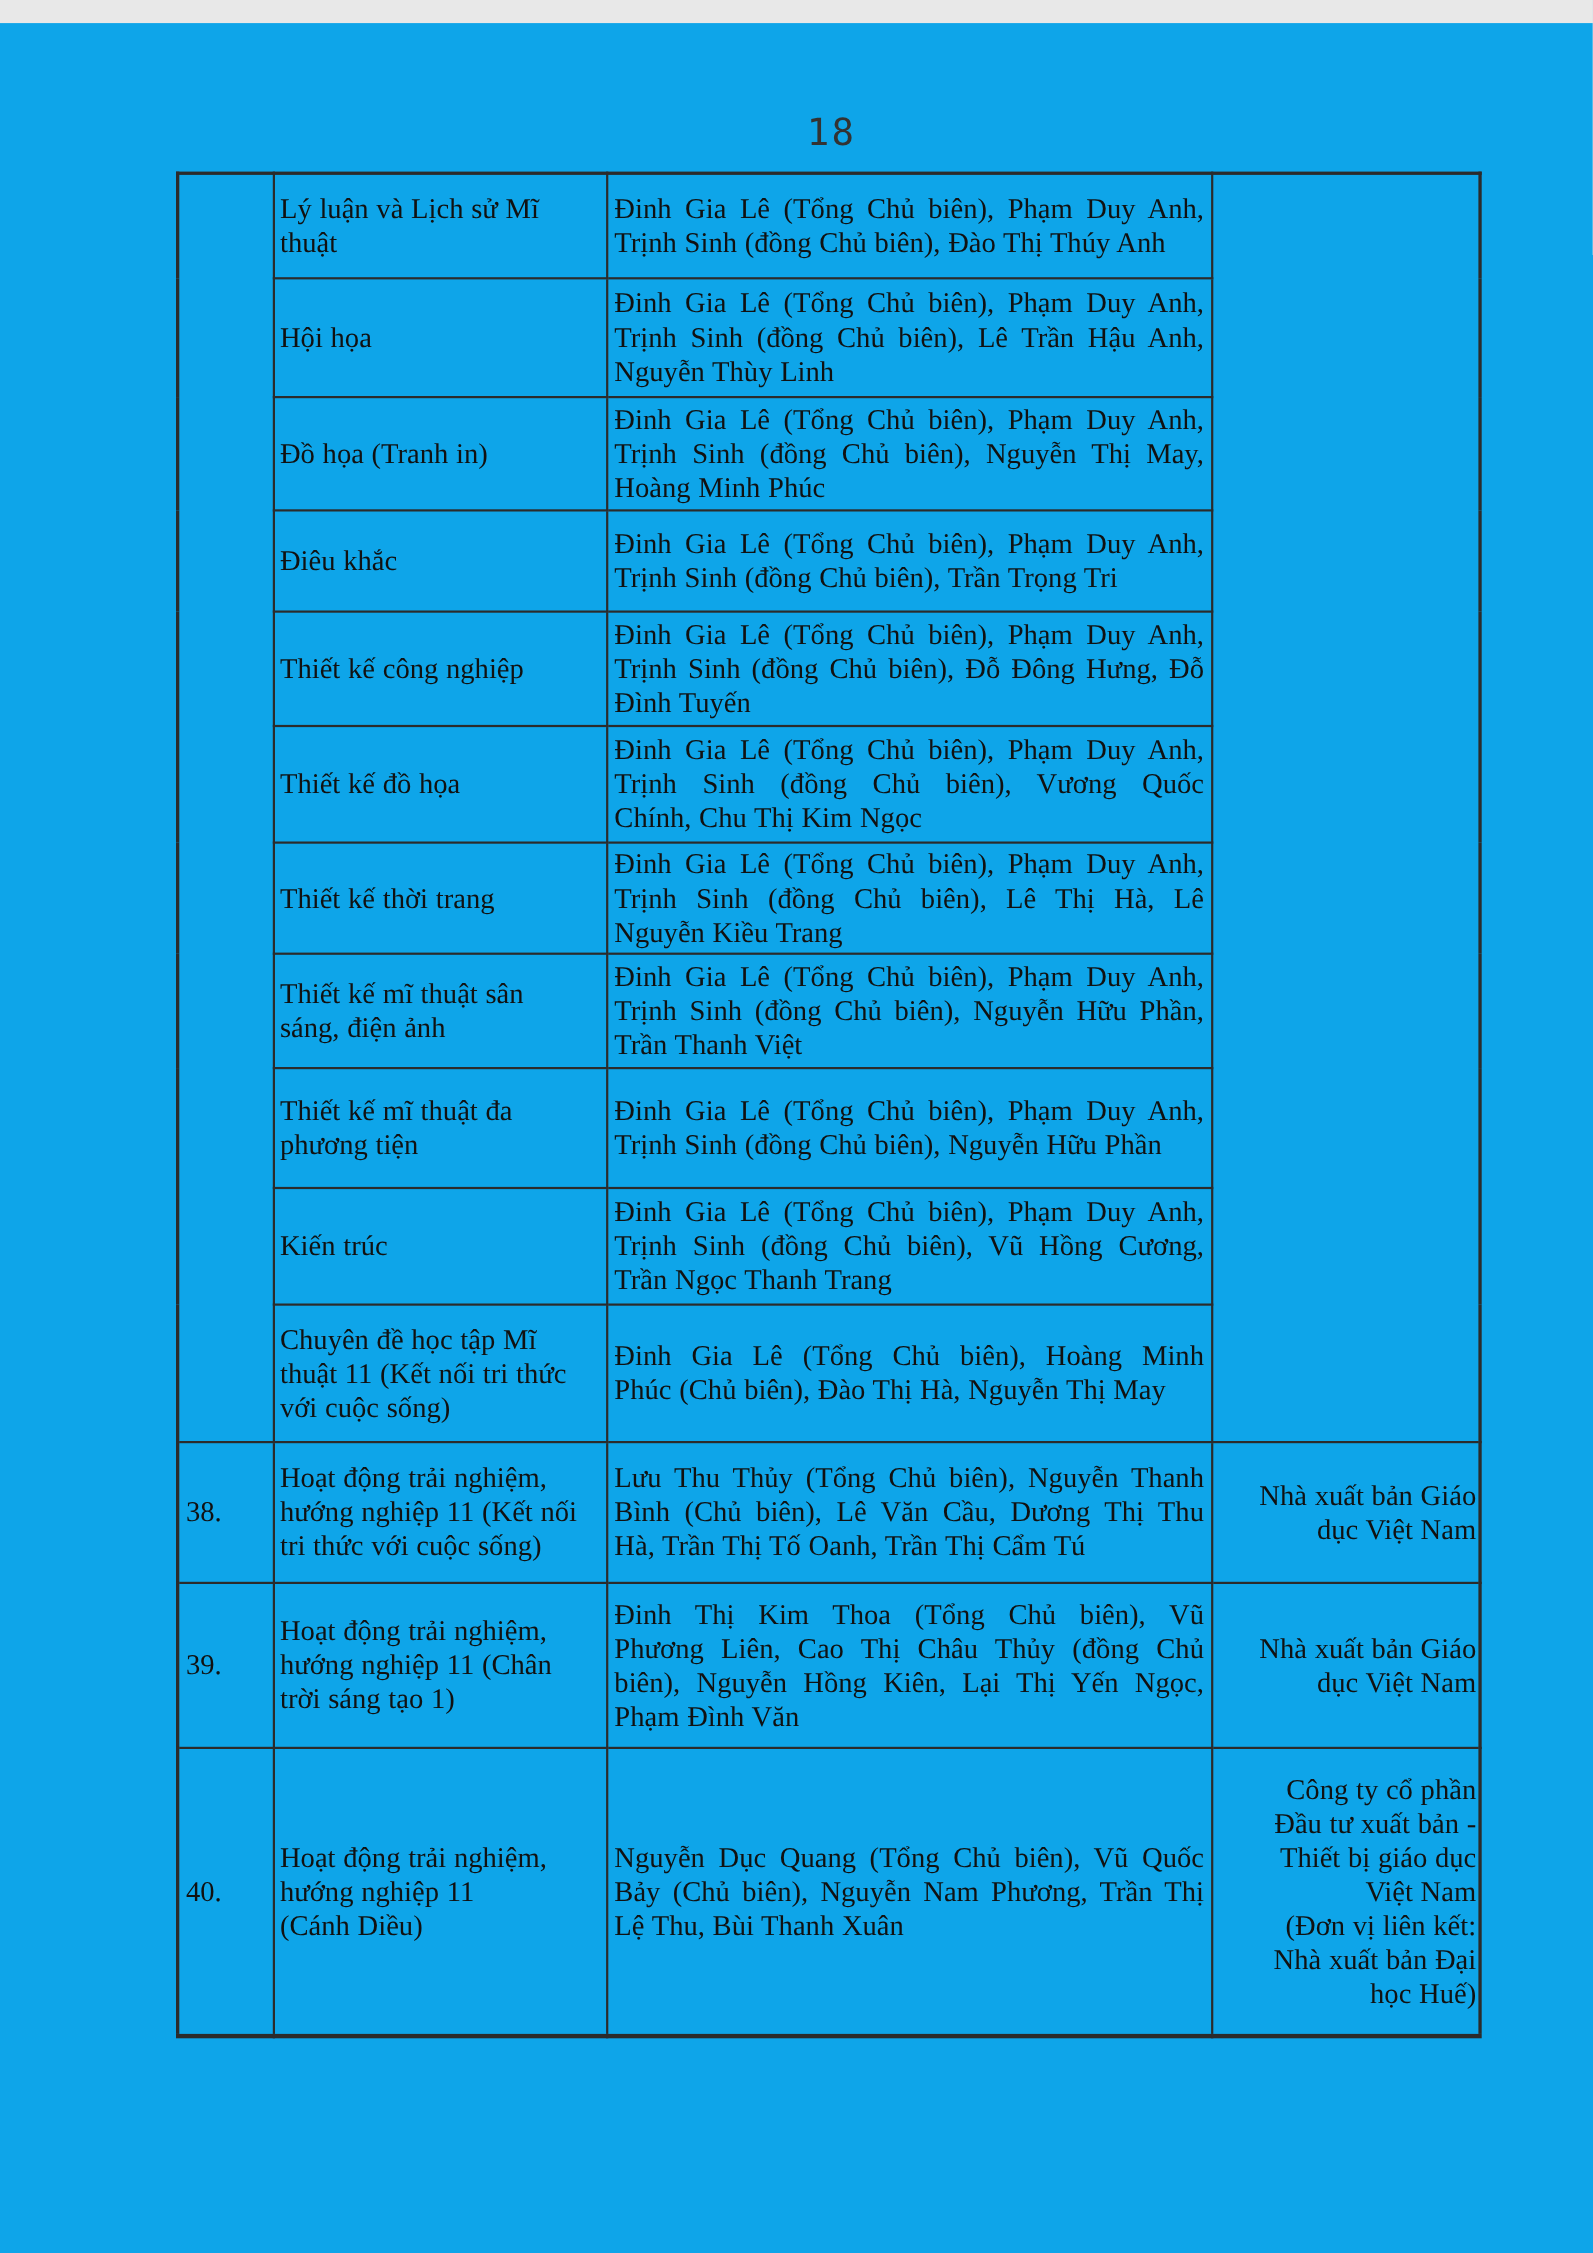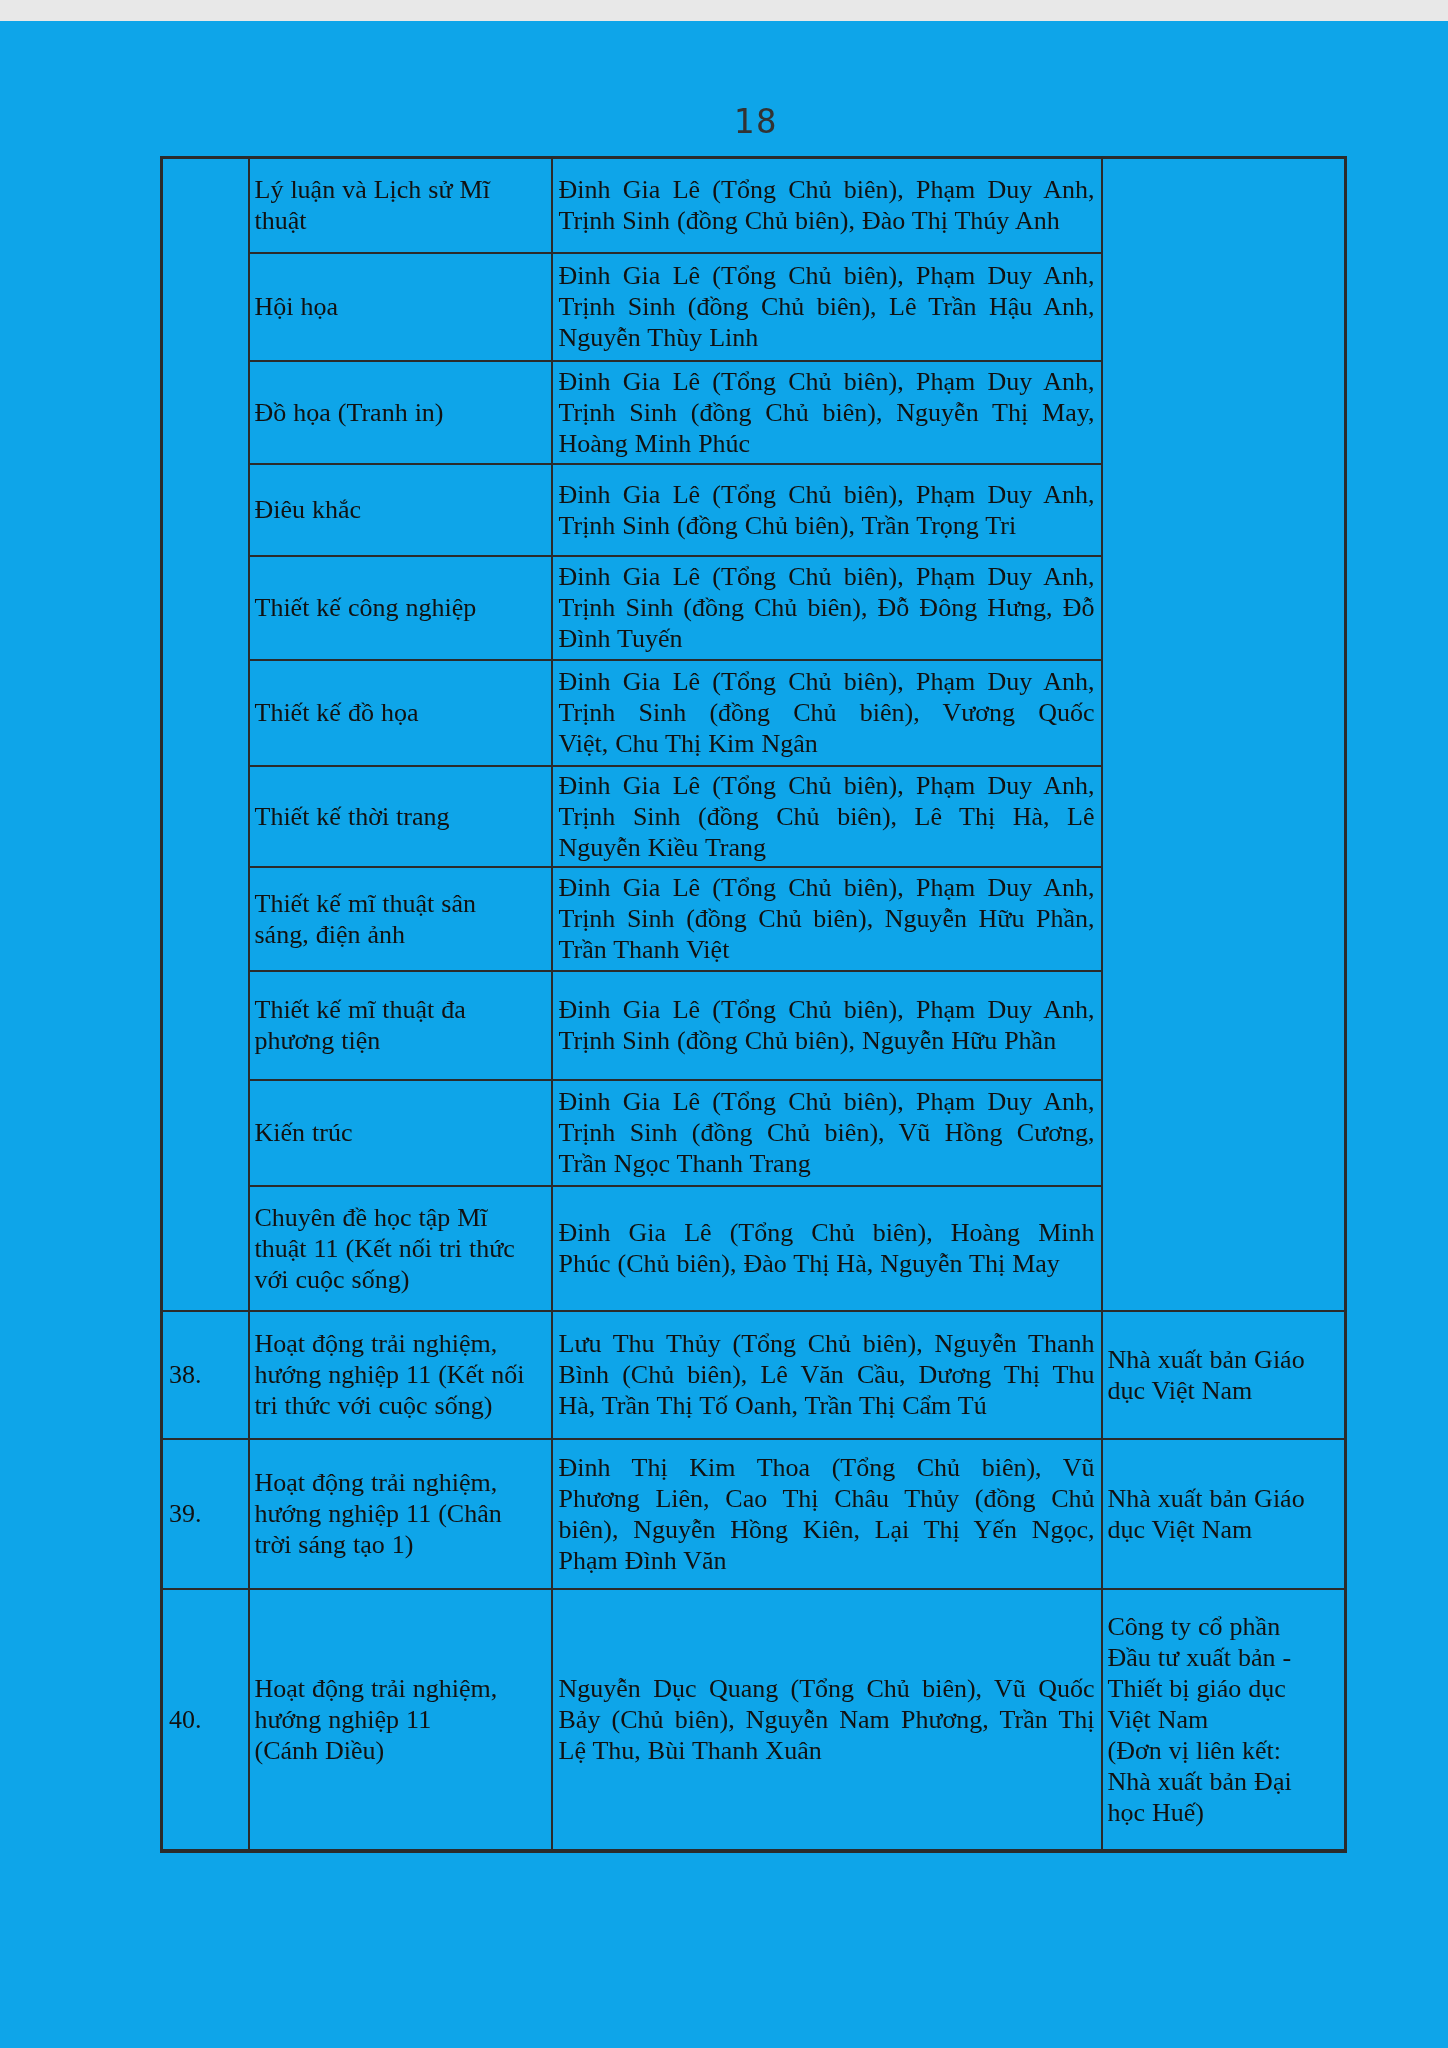--- a/index.html
+++ b/index.html
@@ -46,21 +46,21 @@
     line-height: 31px;
     padding: 3px 6px;
     overflow: hidden;
     word-spacing: 0.5px;
   }
   td.num  { }
   td.subj { white-space: pre-line; text-align: left; padding-left: 5px; padding-right: 4px; }
   td.auth { text-align: left; }
   td.auth .ln { text-align: justify; text-align-last: justify; }
   td.auth .ln:last-child { text-align-last: left; }
-  td.pub  { white-space: pre-line; text-align: left; padding-left: 5px; padding-right: 2px; }
+  td.pub  { white-space: pre-line; text-align: right; padding-left: 5px; padding-right: 2px; }
   
   tr.r0  { height: 95px; }
   tr.r1  { height: 108px; }
   tr.r2  { height: 103px; }
   tr.r3  { height: 92px; }
   tr.r4  { height: 104px; }
   tr.r5  { height: 106px; }
   tr.r6  { height: 100px; }
   tr.r7  { height: 104px; }
   tr.r8  { height: 109px; }
@@ -124,21 +124,21 @@
             <div class="ln">Đinh Gia Lê (Tổng Chủ biên), Phạm Duy Anh,</div>
             <div class="ln">Trịnh Sinh (đồng Chủ biên), Đỗ Đông Hưng, Đỗ</div>
             <div class="ln">Đình Tuyến</div>
           </td>
       </tr>
       <tr class="r5">
         <td class="subj">Thiết kế đồ họa</td>
         <td class="auth">
             <div class="ln">Đinh Gia Lê (Tổng Chủ biên), Phạm Duy Anh,</div>
             <div class="ln">Trịnh Sinh (đồng Chủ biên), Vương Quốc</div>
-            <div class="ln">Việt, Chu Thị Kim Ngân</div>
+            <div class="ln">Chính, Chu Thị Kim Ngọc</div>
           </td>
       </tr>
       <tr class="r6">
         <td class="subj">Thiết kế thời trang</td>
         <td class="auth">
             <div class="ln">Đinh Gia Lê (Tổng Chủ biên), Phạm Duy Anh,</div>
             <div class="ln">Trịnh Sinh (đồng Chủ biên), Lê Thị Hà, Lê</div>
             <div class="ln">Nguyễn Kiều Trang</div>
           </td>
       </tr>

